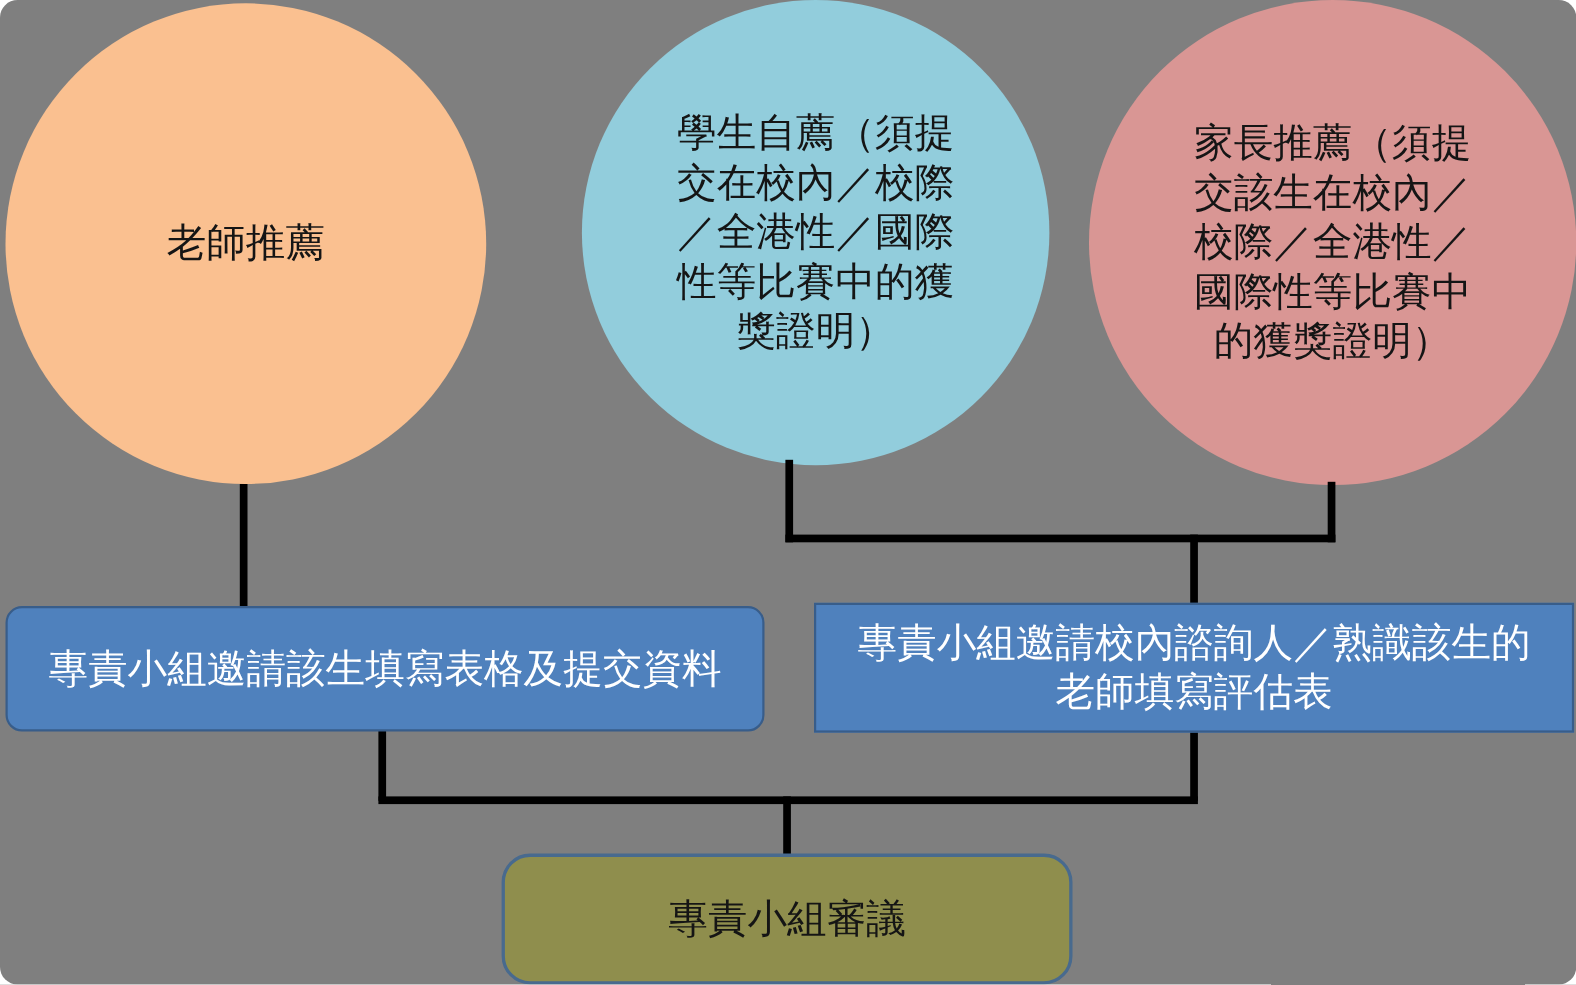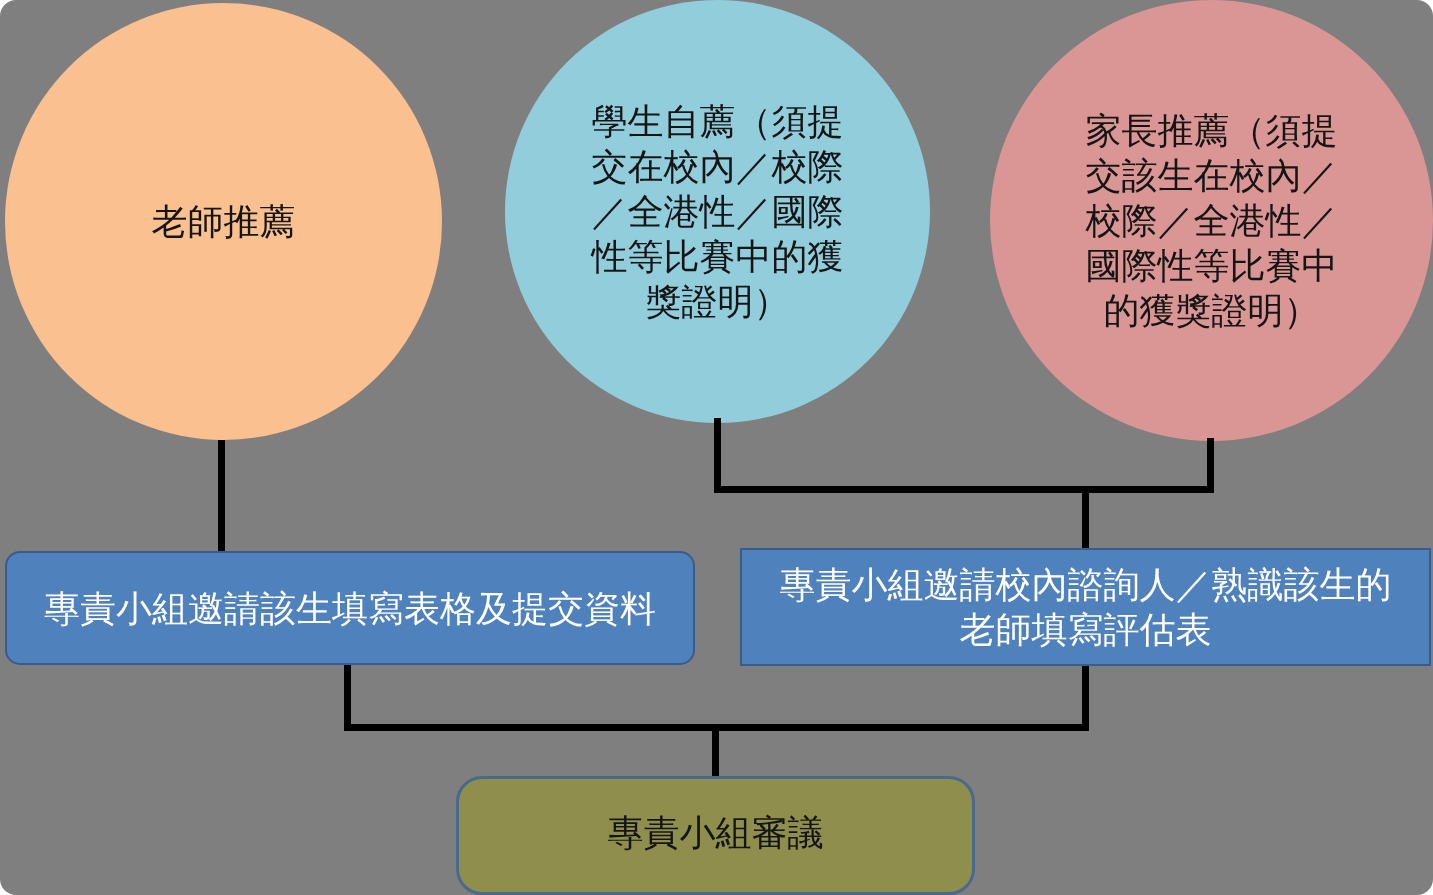--- a/index.html
+++ b/index.html
@@ -25,37 +25,36 @@
     text-align: center;
   }
   .node .label {
     white-space: pre-line;
     font-size: 36px;
     line-height: 1.25;
     color: var(--text-dark, #151515);
   }
   .circle { border-radius: 50%; }
   .circle-teacher { left: 5px; top: 3px; width: 437px; height: 437px; background: var(--circle-teacher, #fac090); }
-  .circle-student { left: 505px; top: 0px; width: 425px; height: 423px; background: var(--circle-student, #92cddc); }
+  .circle-student { left: 529px; top: 0px; width: 425px; height: 423px; background: var(--circle-student, #92cddc); }
   .circle-parent  { left: 990px; top: 0px; width: 443px; height: 441px; background: var(--circle-parent, #d99694); align-items: center; }
 
   .rect-blue {
     background: var(--box-blue, #4f81bd);
     border: 2px solid var(--box-blue-border, #385d8a);
   }
   .rect-blue .label { color: var(--text-light, #ffffff); }
   .rect-left  { left: 5px;   top: 551px; width: 690px; height: 114px; border-radius: 15px; }
   .rect-right { left: 740px; top: 548px; width: 691px; height: 118px; }
 
   .box-review {
     left: 456px; top: 776px; width: 519px; height: 119px;
     background: var(--box-olive, #8f8e4d);
     border: 3px solid var(--box-olive-border, #486a8e);
     border-radius: 26px;
-    font-family: Liberation Mono, monospace;
   }
 
   .connector {
     position: absolute;
     background: var(--connector, #000000);
   }
   .c-teacher-down   { left: 218px;  top: 440px; width: 7px;   height: 112px; }
   .c-student-down   { left: 714px;  top: 418px; width: 7px;   height: 75px;  }
   .c-top-horizontal { left: 714px;  top: 486px; width: 500px; height: 7px;   }
   .c-parent-down    { left: 1207px; top: 438px; width: 7px;   height: 55px;  }

